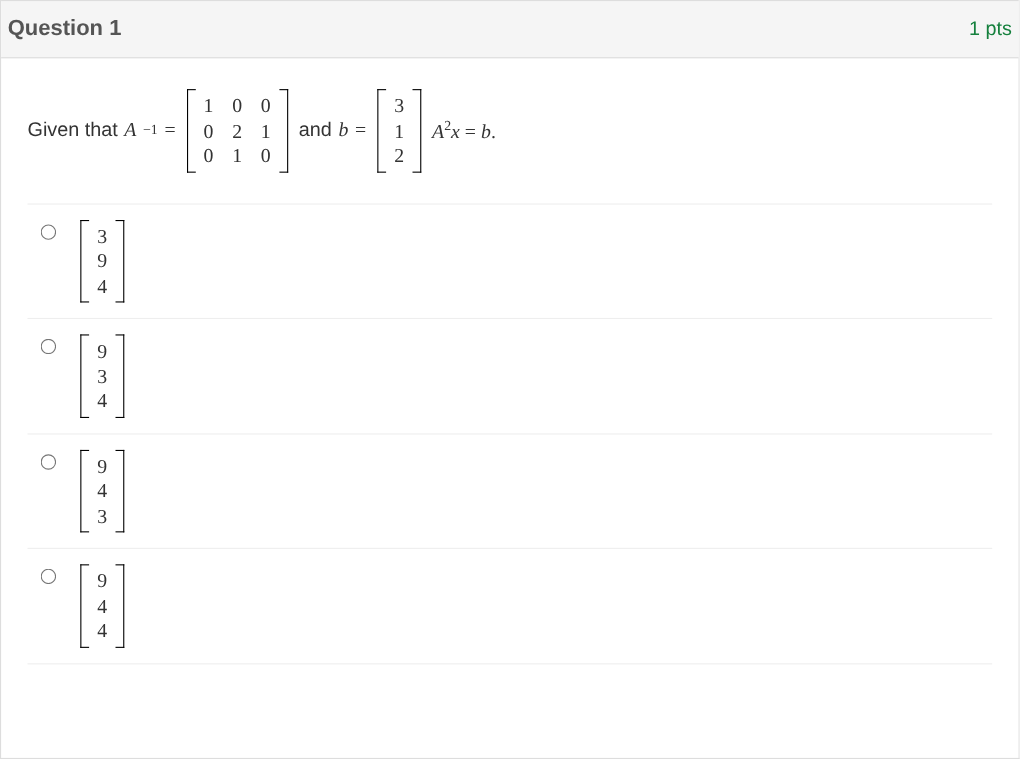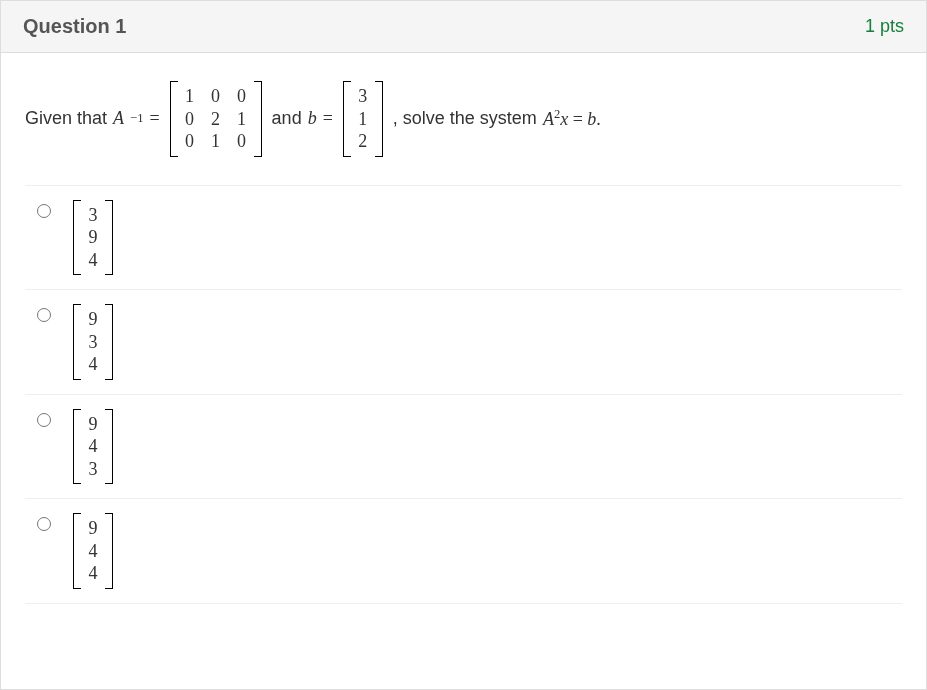--- a/index.html
+++ b/index.html
@@ -17,21 +17,21 @@
     .question-container {
       border-left: 1px solid #ddd;
       border-right: 1px solid #ddd;
       border-bottom: 1px solid #ddd;
       height: 100%;
     }
     .question-header {
       display: flex;
       justify-content: space-between;
       align-items: center;
-      padding: 14px 22px;
+      padding: 14px 6px;
       border-top: 1px solid #ddd;
       border-bottom: 1px solid #ddd;
       background: #f5f5f5;
     }
     .question-title {
       font-size: 20px;
       font-weight: bold;
       color: #555;
     }
     .question-points {
@@ -166,21 +166,20 @@
           <span class="matrix-row">
               <span class="matrix-cell">1</span>
             </span>
           <span class="matrix-row">
               <span class="matrix-cell">2</span>
             </span>
         </span>
         <span class="matrix-bracket right"></span>
       </span>
 
-      <span>, solve the system </span>
       <span>
         <span class="italic-var">A</span><span class="sup">2</span><span class="italic-var">x</span><span class="math-text"> = </span><span class="italic-var">b</span><span class="math-text">.</span>
       </span>
     </div>
 
     <div class="answers">
 
       <label class="answer-option">
         <input type="radio" name="q1" style="">
         <span class="matrix">

